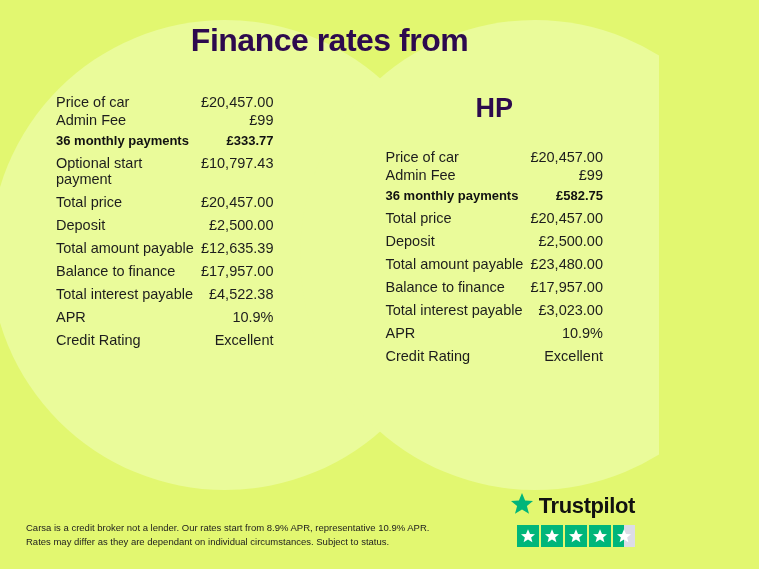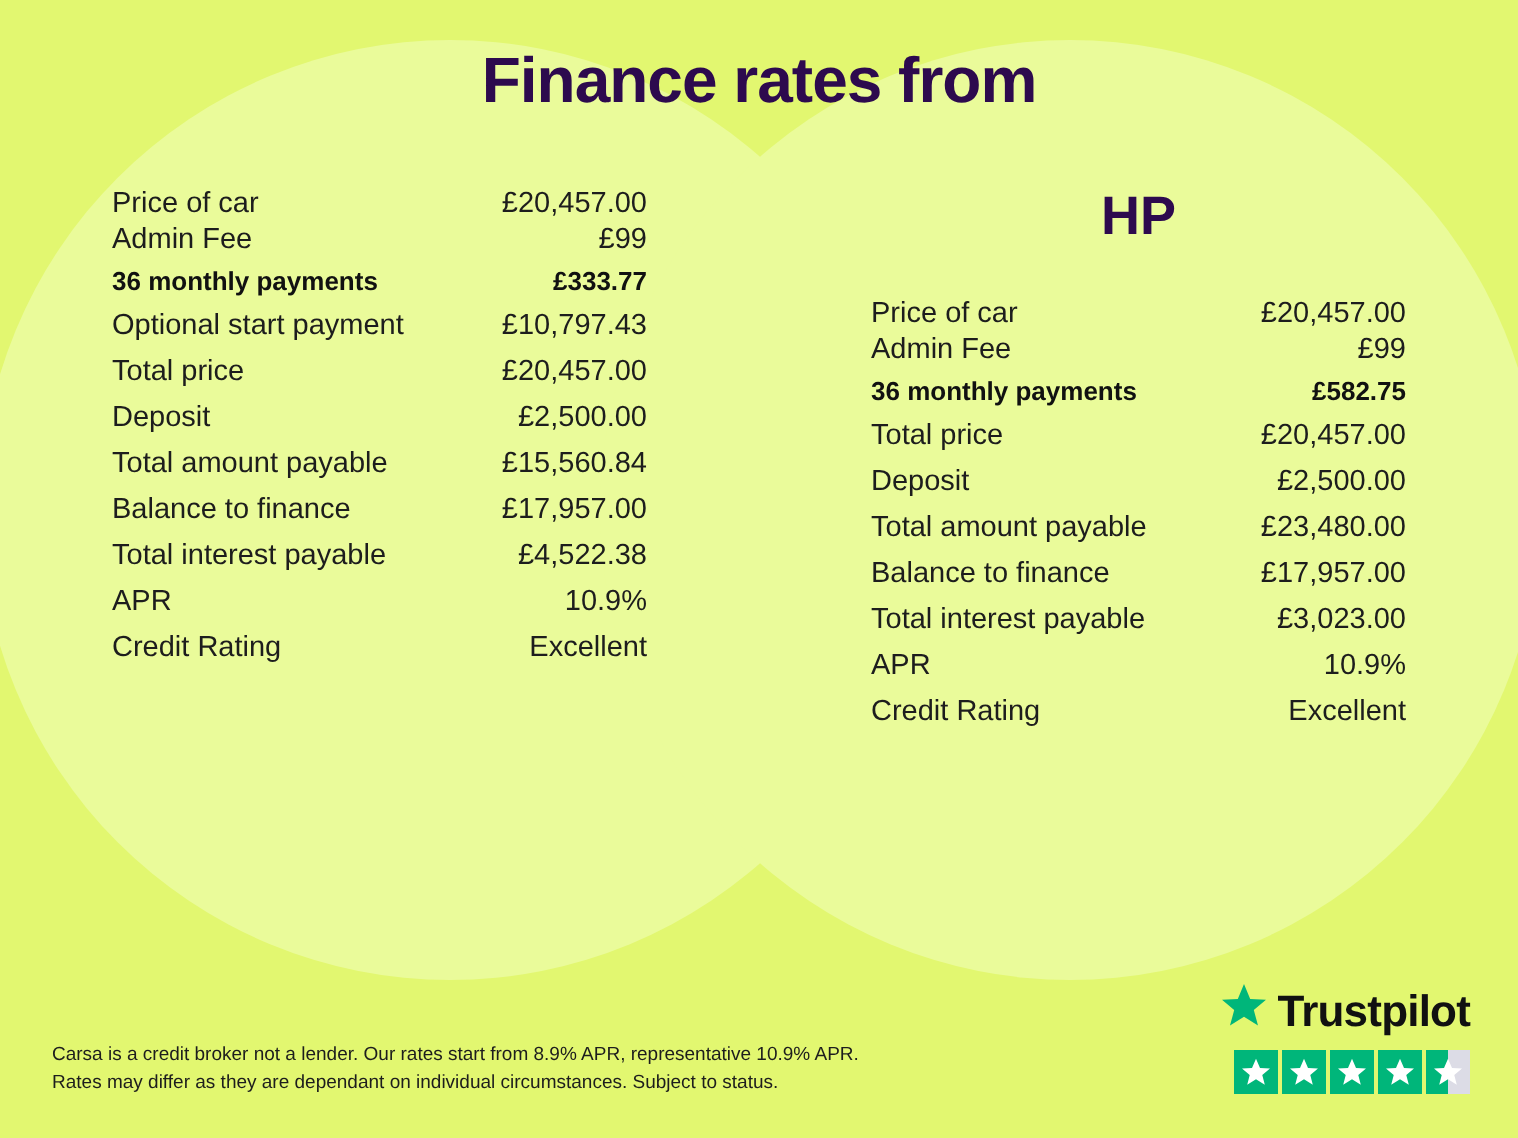--- a/index.html
+++ b/index.html
@@ -4,21 +4,21 @@
 <style>
   * { box-sizing: border-box; margin: 0; padding: 0; }
   html, body {
     width: 759px; height: 569px;
     font-family: "Liberation Sans", sans-serif;
     background: #e2f770;
     overflow: hidden;
   }
   #stage {
     position: relative;
-    width: 759px; height: 569px;
+    width: 659px; height: 569px;
     background: #e2f770;
     overflow: hidden;
   }
   
   .blob {
     position: absolute;
     border-radius: 50%;
     background: #eafb9a;
   }
   .blob-left  { width: 470px; height: 470px; left: -10px;  top: 20px; }
@@ -176,21 +176,21 @@
         <div class="row">
           <span class="label">Total price</span>
           <span class="value">£20,457.00</span>
         </div>
         <div class="row">
           <span class="label">Deposit</span>
           <span class="value">£2,500.00</span>
         </div>
         <div class="row">
           <span class="label">Total amount payable</span>
-          <span class="value">£15,560.84</span>
+          <span class="value">£12,635.39</span>
         </div>
         <div class="row">
           <span class="label">Balance to finance</span>
           <span class="value">£17,957.00</span>
         </div>
         <div class="row">
           <span class="label">Total interest payable</span>
           <span class="value">£4,522.38</span>
         </div>
         <div class="row">

